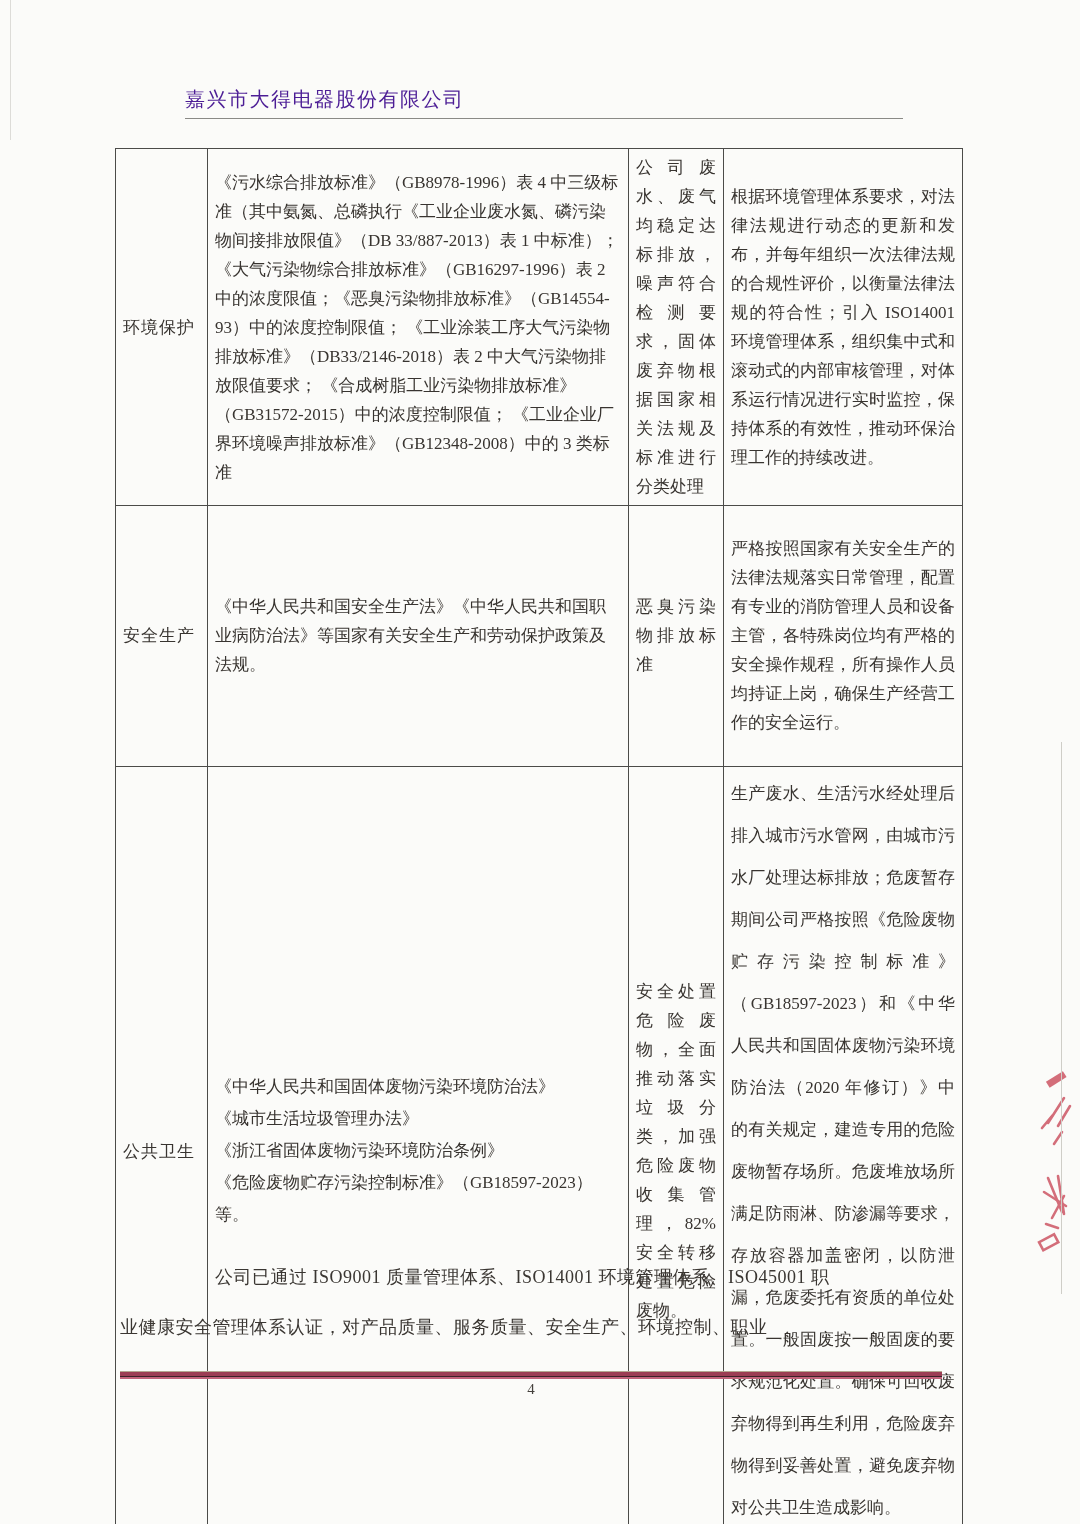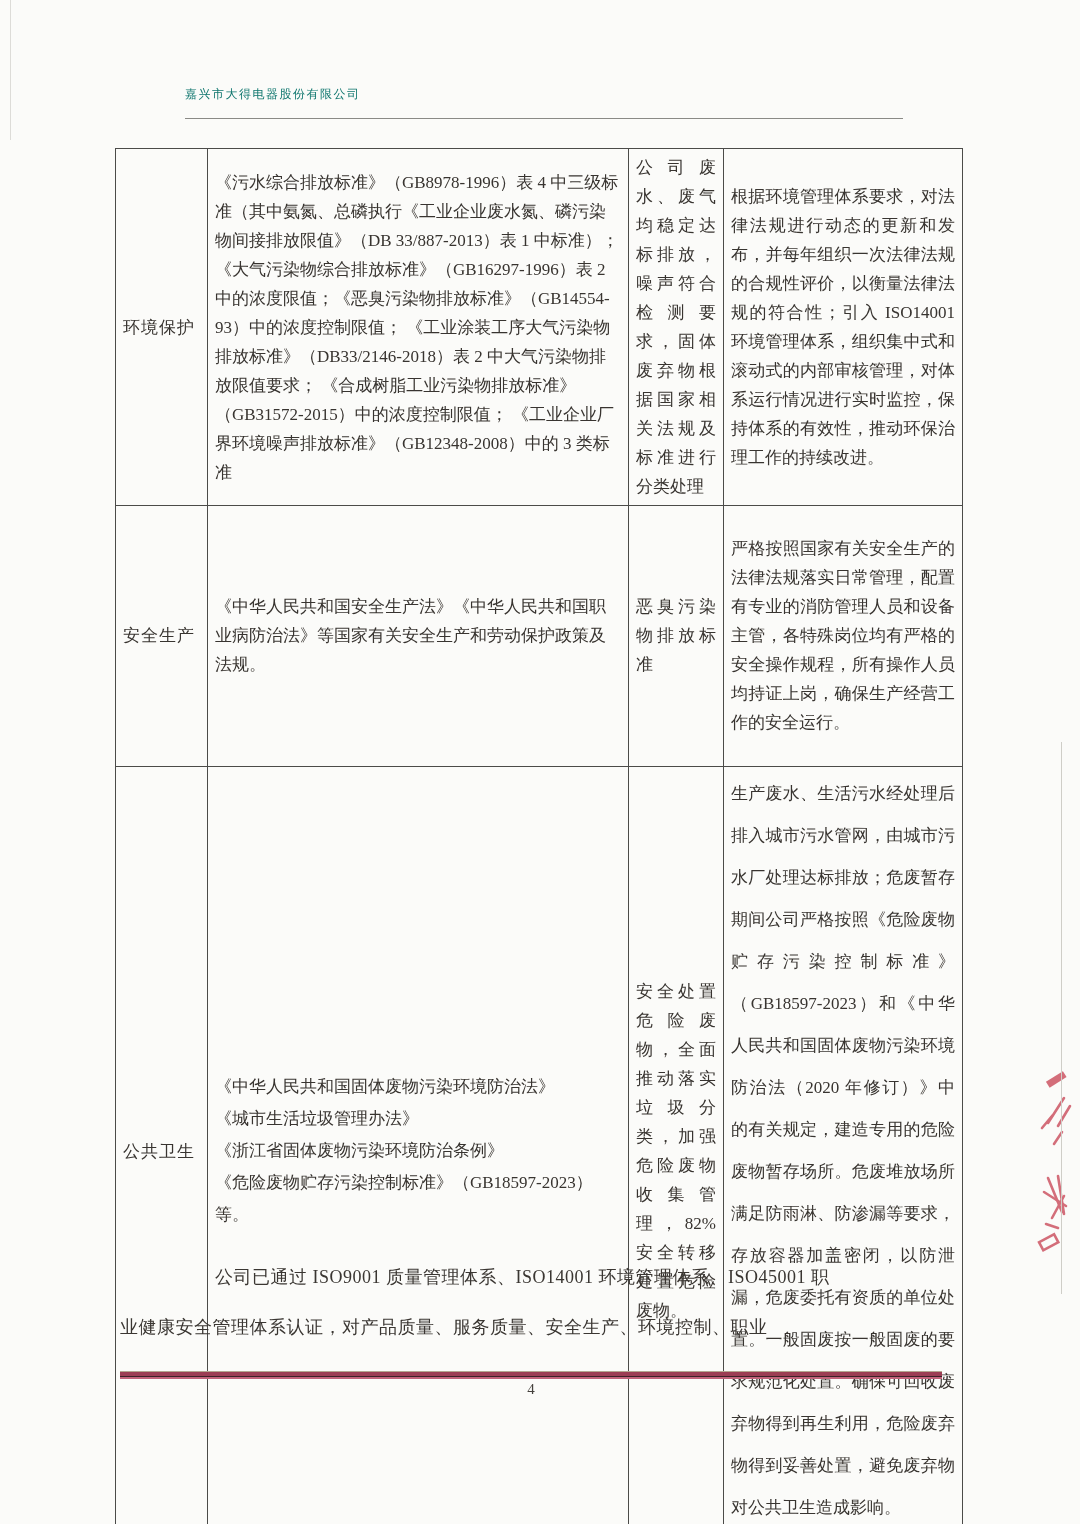--- a/index.html
+++ b/index.html
@@ -8,21 +8,21 @@
     background:#fbfbf9;
     font-family:"Liberation Serif","DejaVu Serif",serif;
     color:#35312e;
     -webkit-font-smoothing:antialiased;
   }
   .page{position:absolute;inset:0;overflow:hidden;}
 
   
   .header-title{
     position:absolute;left:185px;top:86px;
-    font-size:12px;letter-spacing:1.5px;color:#0f766e;font-weight:400;
+    font-size:20px;letter-spacing:1.5px;color:#4c1d95;font-weight:400;
   }
   .header-rule{
     position:absolute;left:185px;top:118px;width:718px;height:1px;
     background:#8a8a86;
   }
   
   .edge-left{position:absolute;left:10px;top:0;width:1px;height:140px;background:#dddcd8;}
   .edge-right{position:absolute;left:1061px;top:742px;width:1px;height:552px;background:#cfcec8;}
 
   

